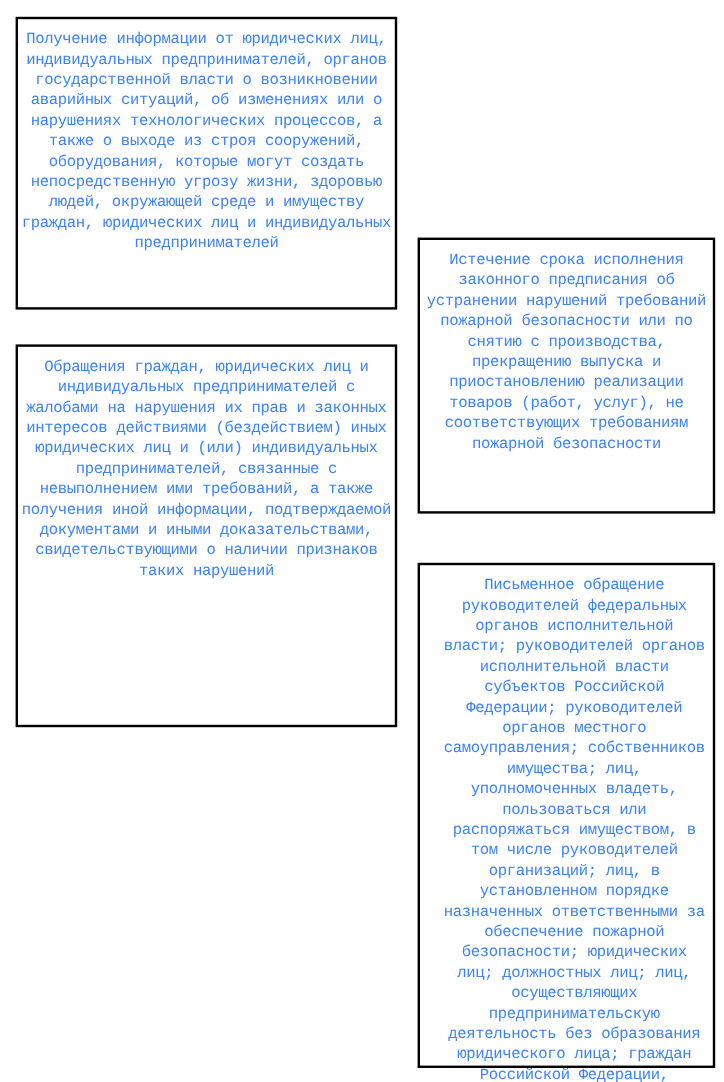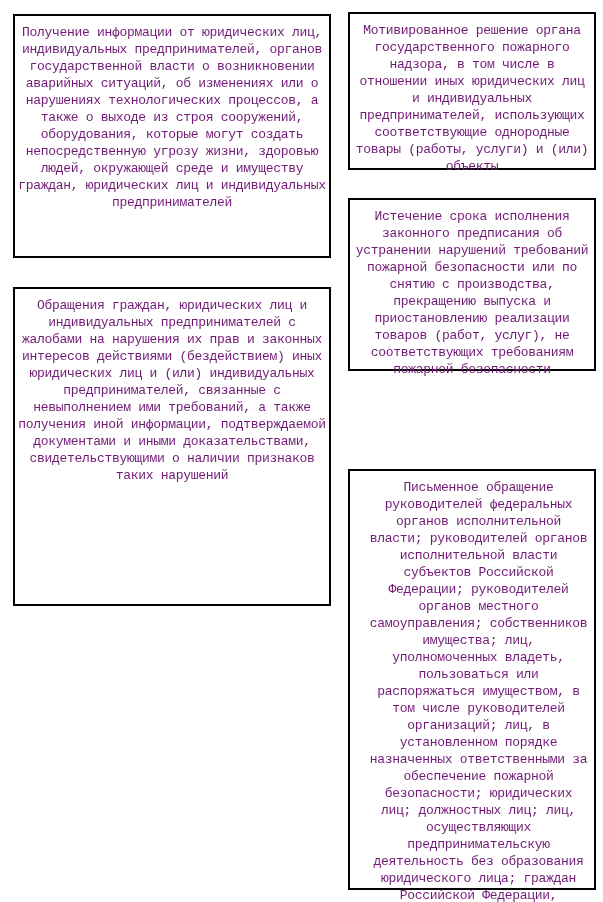--- a/index.html
+++ b/index.html
@@ -6,21 +6,21 @@
     margin: 0;
     padding: 0;
     background: #ffffff;
   }
   #page {
     position: relative;
     width: 603px;
     height: 902px;
     background: #ffffff;
     font-family: "Liberation Mono", "DejaVu Sans Mono", monospace;
-    color: #701a75;
+    color: #3b82f6;
     overflow: hidden;
   }
   .scheme-box {
     position: absolute;
     border: 2px solid #000000;
     background: #ffffff;
     box-sizing: border-box;
     padding: 8px 3px 4px 3px;
   }
   .scheme-box .box-text {
@@ -29,38 +29,35 @@
     text-align: center;
     white-space: normal;
     word-spacing: 0px;
     letter-spacing: -0.3px;
   }
   
   #box-1 { left: 13px; top: 14px;  width: 318px; height: 244px; }
   
   #box-2 { left: 348px; top: 12px; width: 248px; height: 158px; }
   
-  #box-3 { left: 348px; top: 198px; width: 248px; height: 173px; }
+  #box-3 { left: 348px; top: 198px; width: 248px; height: 230px; }
   
   #box-4 { left: 13px; top: 287px; width: 318px; height: 319px; }
   
   #box-5 { left: 348px; top: 469px; width: 248px; height: 421px; padding-left: 16px; }
 </style>
 </head>
 <body>
 
 <div id="page">
 
   <div id="box-1" class="scheme-box">
     <div class="box-text">Получение информации от юридических лиц, индивидуальных предпринимателей, органов государственной власти о возникновении аварийных ситуаций, об изменениях или о нарушениях технологических процессов, а также о выходе из строя сооружений, оборудования, которые могут создать непосредственную угрозу жизни, здоровью людей, окружающей среде и имуществу граждан, юридических лиц и индивидуальных предпринимателей</div>
   </div>
 
-  <div id="box-2" class="scheme-box">
-    <div class="box-text">Мотивированное решение органа государственного пожарного надзора, в том числе в отношении иных юридических лиц и индивидуальных предпринимателей, использующих соответствующие однородные товары (работы, услуги) и (или) объекты</div>
-  </div>
 
   <div id="box-3" class="scheme-box">
     <div class="box-text">Истечение срока исполнения законного предписания об устранении нарушений требований пожарной безопасности или по снятию с производства, прекращению выпуска и приостановлению реализации товаров (работ, услуг), не соответствующих требованиям пожарной безопасности</div>
   </div>
 
   <div id="box-4" class="scheme-box">
     <div class="box-text">Обращения граждан, юридических лиц и индивидуальных предпринимателей с жалобами на нарушения их прав и законных интересов действиями (бездействием) иных юридических лиц и (или) индивидуальных предпринимателей, связанные с невыполнением ими требований, а также получения иной информации, подтверждаемой документами и иными доказательствами, свидетельствующими о наличии признаков таких нарушений</div>
   </div>
 
   <div id="box-5" class="scheme-box">

